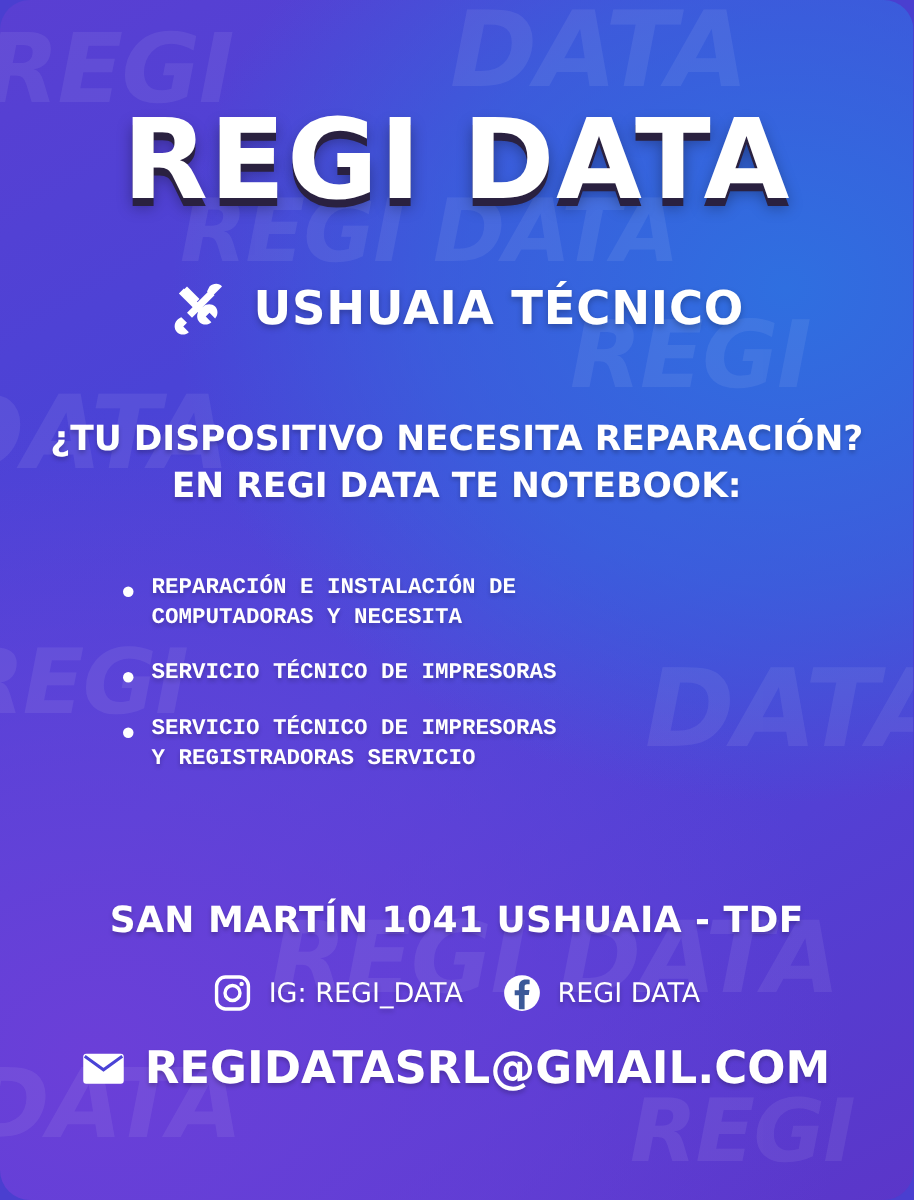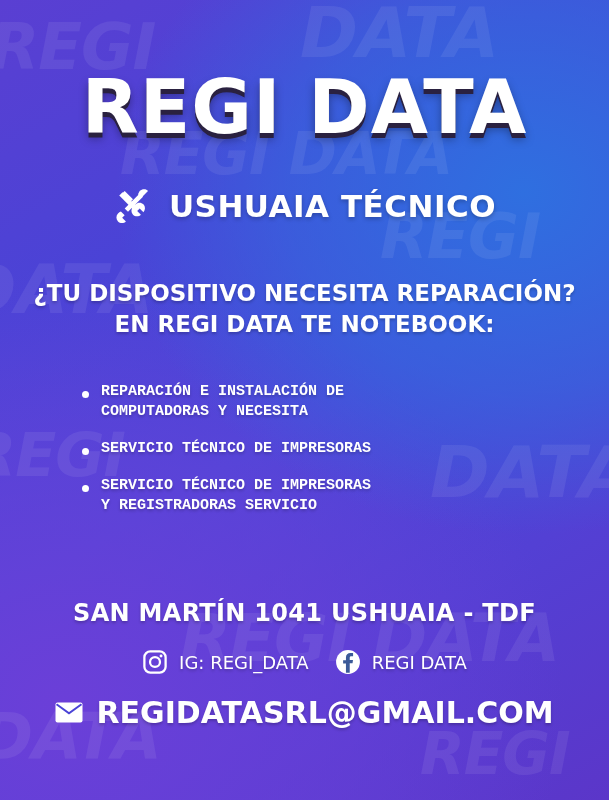--- a/index.html
+++ b/index.html
@@ -15,20 +15,21 @@
   }
   .flyer {
     position: relative;
     width: 609px;
     height: 800px;
     overflow: hidden;
     background:
       radial-gradient(ellipse 620px 520px at 86% 24%, #2f6fe0 0%, rgba(47,111,224,0.55) 38%, rgba(47,111,224,0) 66%),
       radial-gradient(ellipse 700px 600px at 10% 88%, #6b3fd8 0%, rgba(107,63,216,0.5) 42%, rgba(107,63,216,0) 72%),
       linear-gradient(150deg, #5a3fd2 0%, #4a43d6 28%, #4948d8 52%, #5340d4 74%, #5b36c9 100%);
+    border-radius: 20px;
   }
   
   .texture {
     position: absolute;
     inset: 0;
     opacity: 0.07;
     pointer-events: none;
   }
   .wm {
     position: absolute;

